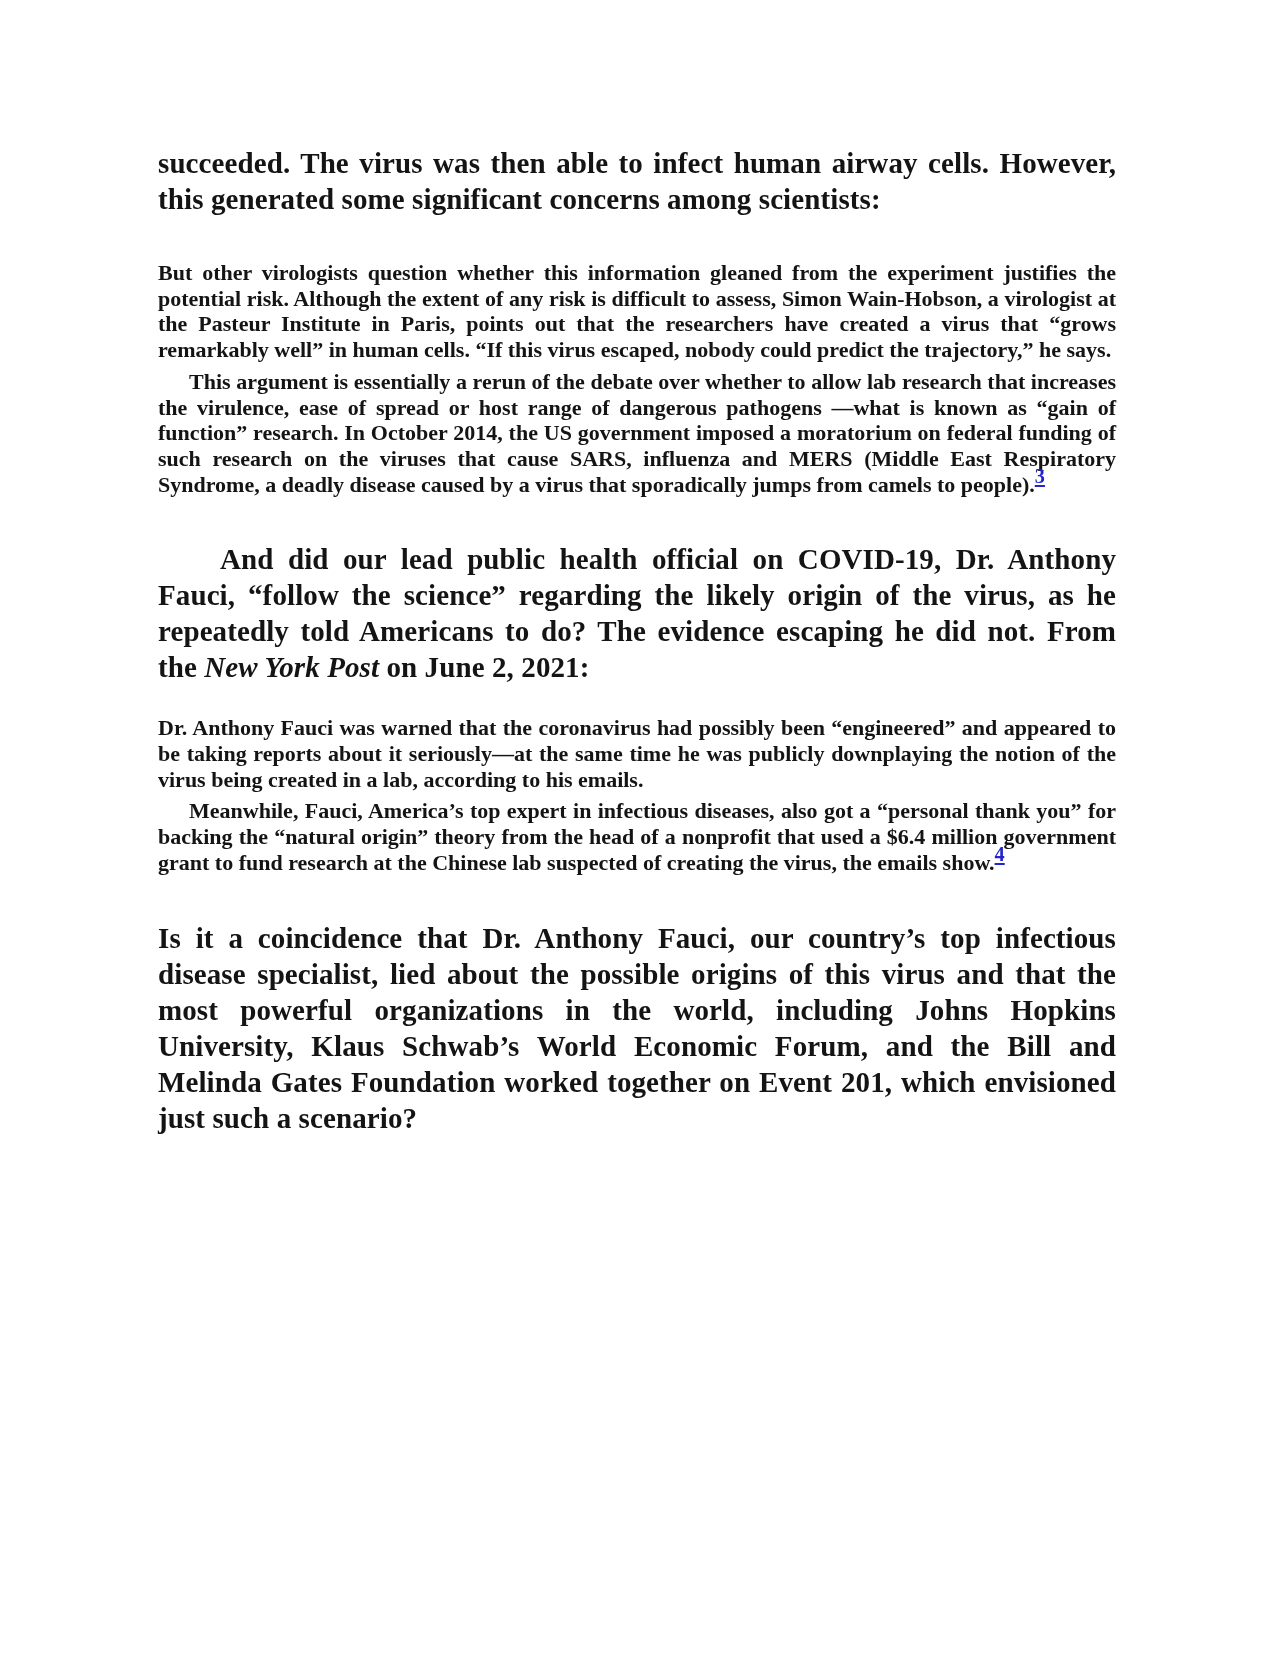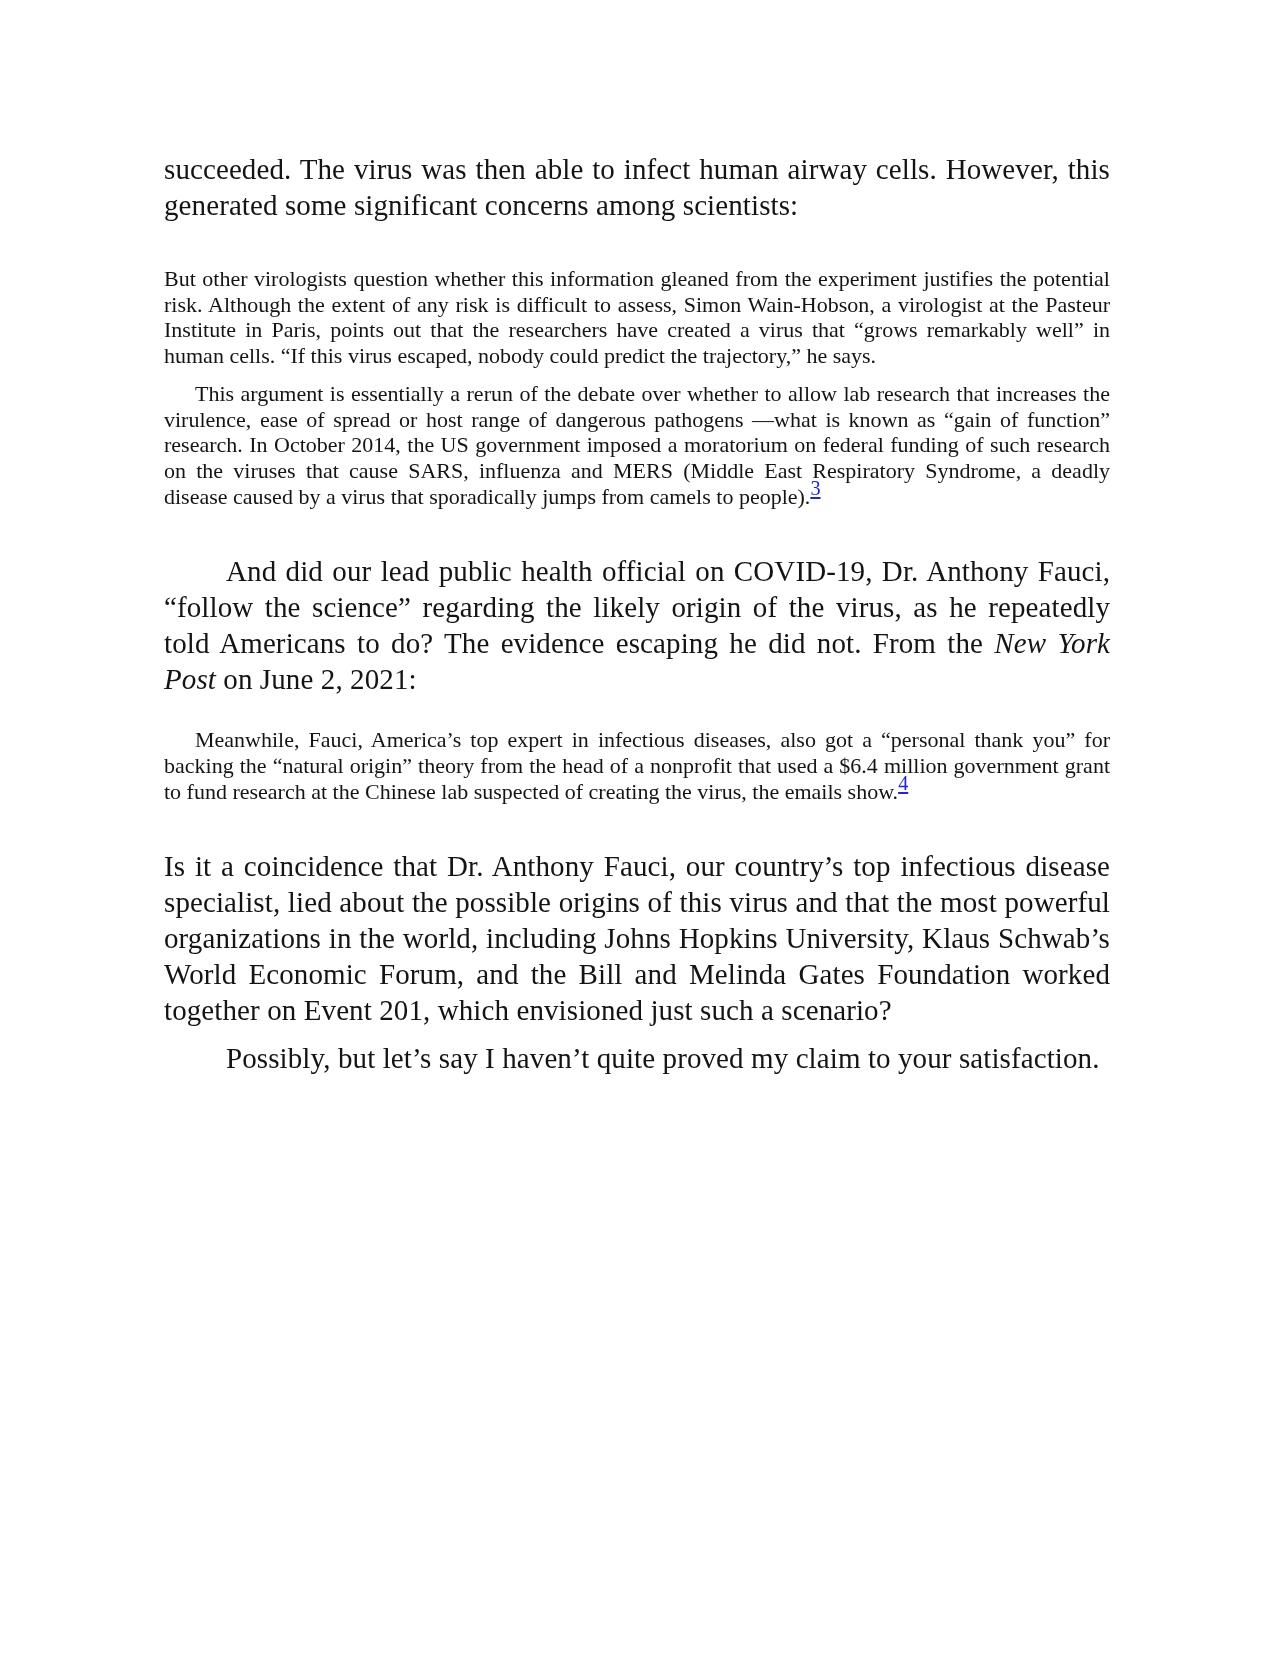--- a/index.html
+++ b/index.html
@@ -14,22 +14,23 @@
     color: #141414;
     overflow: hidden;
   }
   .page {
     box-sizing: border-box;
     width: 970px;
     margin-left: 152px;
     padding-top: 139px;
   }
   p {
-    margin: 12px;
+    margin: 6px;
     padding: 0;
+    font-weight: bold;
   }
   .main-para {
     font-size: 29px;
     line-height: 36px;
     text-align: justify;
     letter-spacing: 0.1px;
   }
   .main-para.indented {
     text-indent: 62px;
   }
@@ -71,22 +72,22 @@
 
   <div class="block-quote">
     <p class="q-para">But other virologists question whether this information gleaned from the experiment justifies the potential risk. Although the extent of any risk is difficult to assess, Simon Wain-Hobson, a virologist at the Pasteur Institute in Paris, points out that the researchers have created a virus that “grows remarkably well” in human cells. “If this virus escaped, nobody could predict the trajectory,” he says.</p>
     <p class="q-para indented"><span>This argument is essentially a rerun of the debate over whether to allow lab research that increases the virulence, ease of spread or host range of dangerous pathogens —what is known as “gain of function” research. In October 2014, the US government imposed a moratorium on federal funding of such research on the viruses that cause SARS, influenza and MERS (Middle East Respiratory Syndrome, a deadly disease caused by a virus that sporadically jumps from camels to people).</span><span class="footnote-ref">3</span></p>
   </div>
 
 
   <p class="main-para indented"><span>And did our lead public health official on COVID-19, Dr. Anthony Fauci, “follow the science” regarding the likely origin of the virus, as he repeatedly told Americans to do? The evidence escaping he did not. From the </span><span class="italic-title">New York Post</span><span> on June 2, 2021:</span></p>
 
   <div class="block-quote second">
+    <p class="q-para">Dr. Anthony Fauci was warned that the coronavirus had possibly been “engineered” and appeared to be taking reports about it seriously—at the same time he was publicly downplaying the notion of the virus being created in a lab, according to his emails.</p>
     <p class="q-para indented"><span>Meanwhile, Fauci, America’s top expert in infectious diseases, also got a “personal thank you” for backing the “natural origin” theory from the head of a nonprofit that used a $6.4 million government grant to fund research at the Chinese lab suspected of creating the virus, the emails show.</span><span class="footnote-ref">4</span></p>
   </div>
 
   <p class="main-para">Is it a coincidence that Dr. Anthony Fauci, our country’s top infectious disease specialist, lied about the possible origins of this virus and that the most powerful organizations in the world, including Johns Hopkins University, Klaus Schwab’s World Economic Forum, and the Bill and Melinda Gates Foundation worked together on Event 201, which envisioned just such a scenario?</p>
 
-  <p class="main-para indented">Possibly, but let’s say I haven’t quite proved my claim to your satisfaction.</p>
 
 
 
 </div>
 
 </body></html>

